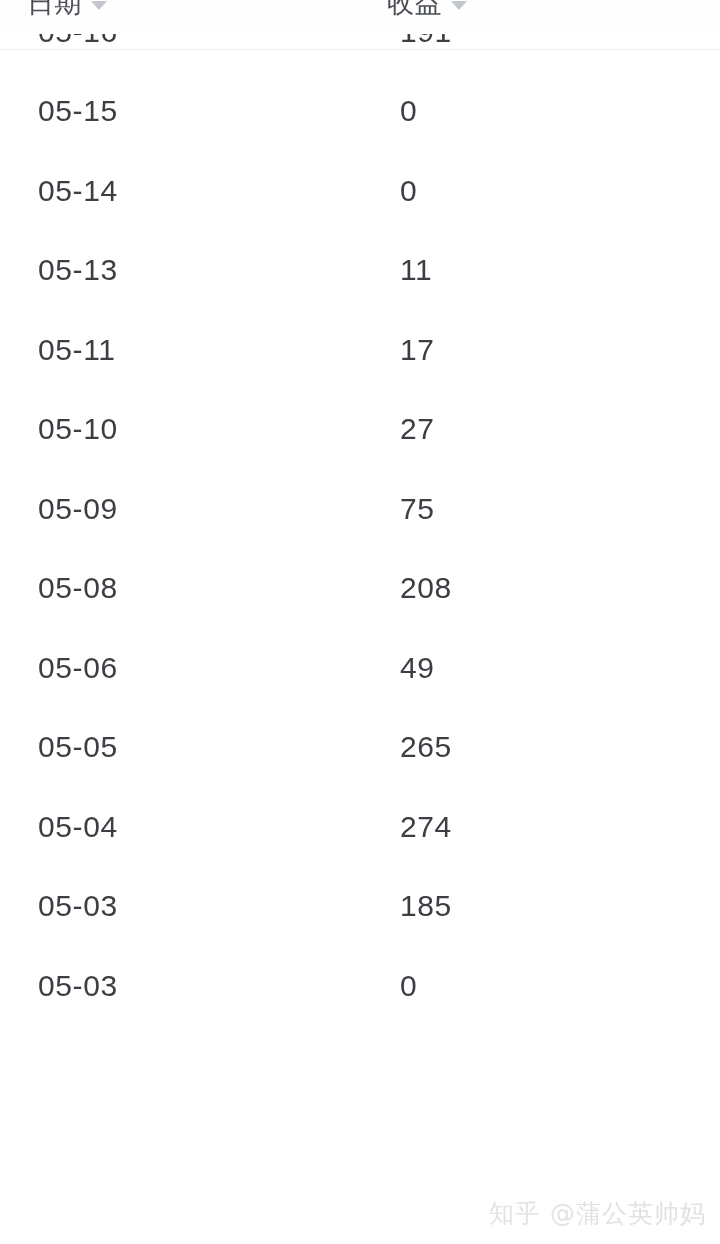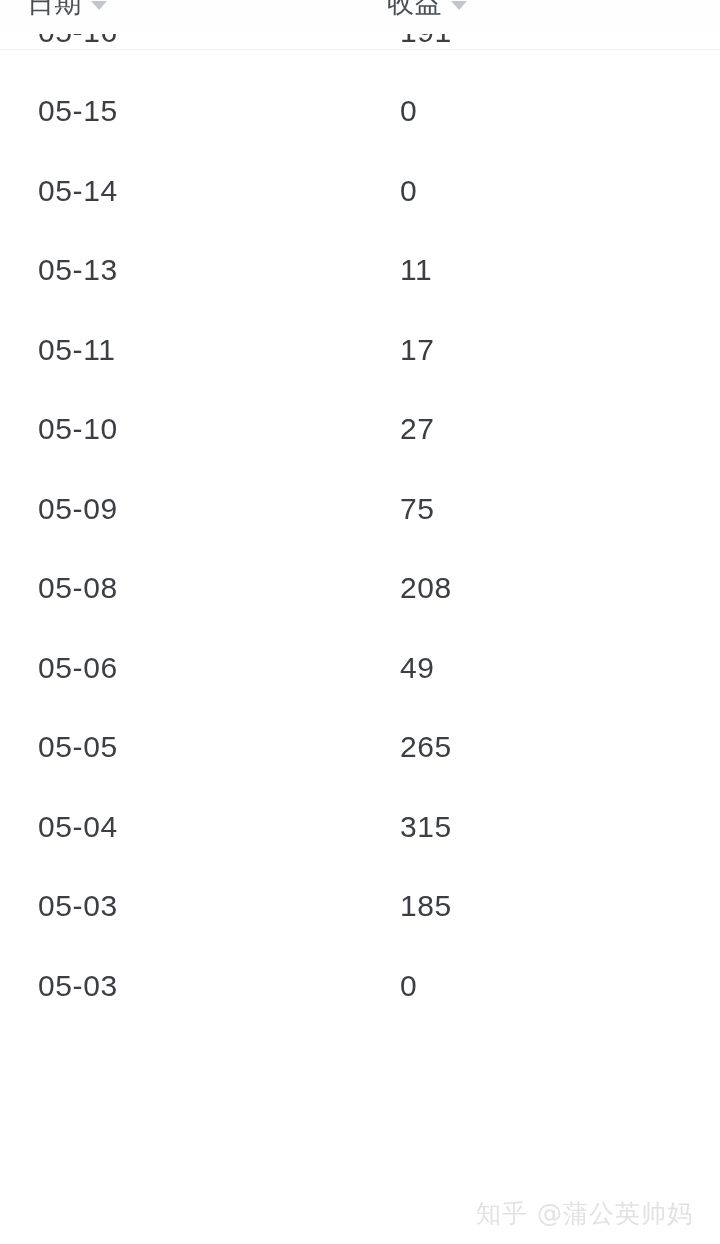--- a/index.html
+++ b/index.html
@@ -105,21 +105,21 @@
     left: 389px;
     font-size: 30px;
     color: #3b3e43;
     letter-spacing: 0.6px;
     white-space: nowrap;
   }
 
   
   .watermark {
     position: absolute;
-    right: 27px;
+    right: 14px;
     bottom: 14px;
     font-size: 25px;
     color: #e2e2e2;
     letter-spacing: 1px;
     white-space: nowrap;
     z-index: 8;
     pointer-events: none;
     font-family: "DejaVu Sans", "Liberation Sans", sans-serif;
   }
 </style>
@@ -165,21 +165,21 @@
         <div class="data-row">
           <span class="cell-date">05-06</span>
           <span class="cell-value">49</span>
         </div>
         <div class="data-row">
           <span class="cell-date">05-05</span>
           <span class="cell-value">265</span>
         </div>
         <div class="data-row">
           <span class="cell-date">05-04</span>
-          <span class="cell-value">315</span>
+          <span class="cell-value">274</span>
         </div>
         <div class="data-row">
           <span class="cell-date">05-03</span>
           <span class="cell-value">185</span>
         </div>
         <div class="data-row">
           <span class="cell-date">05-03</span>
           <span class="cell-value">0</span>
         </div>
       </div>

